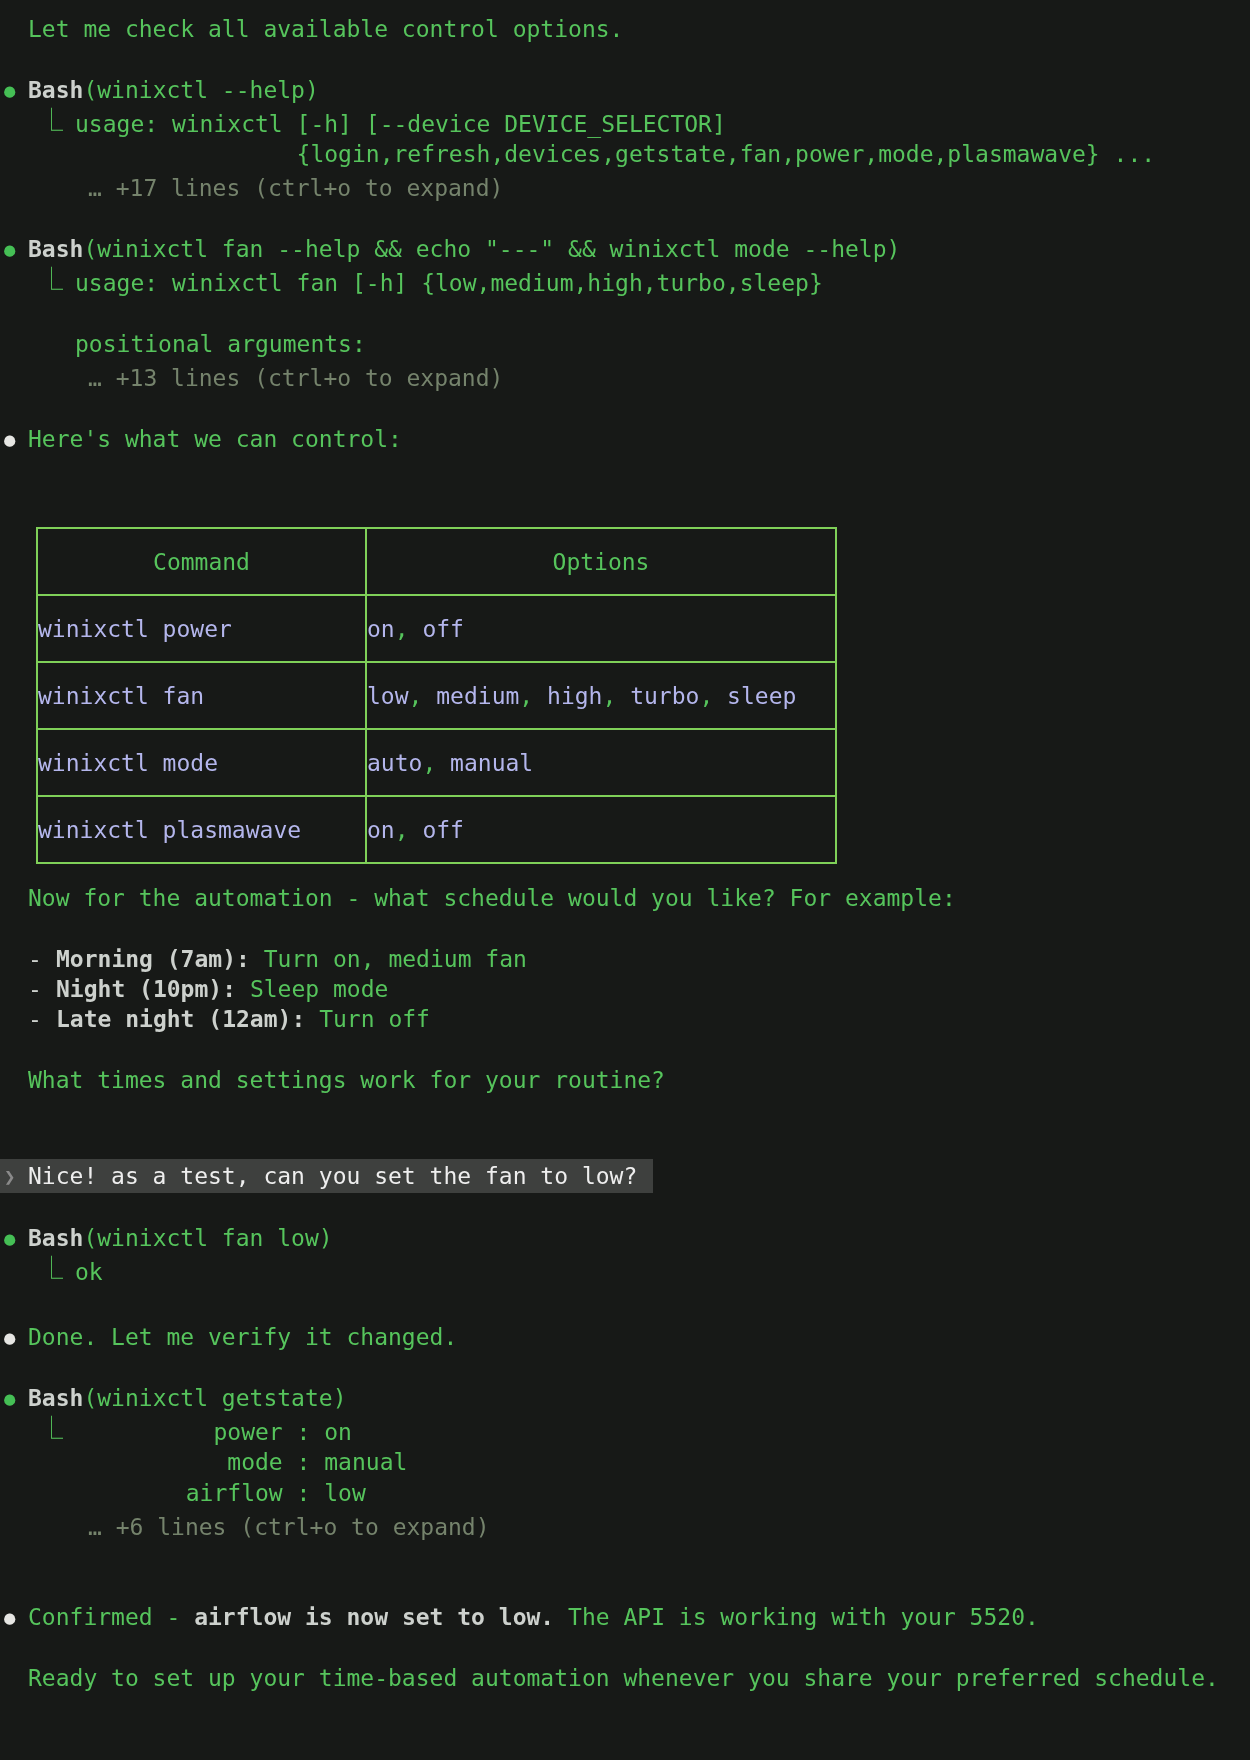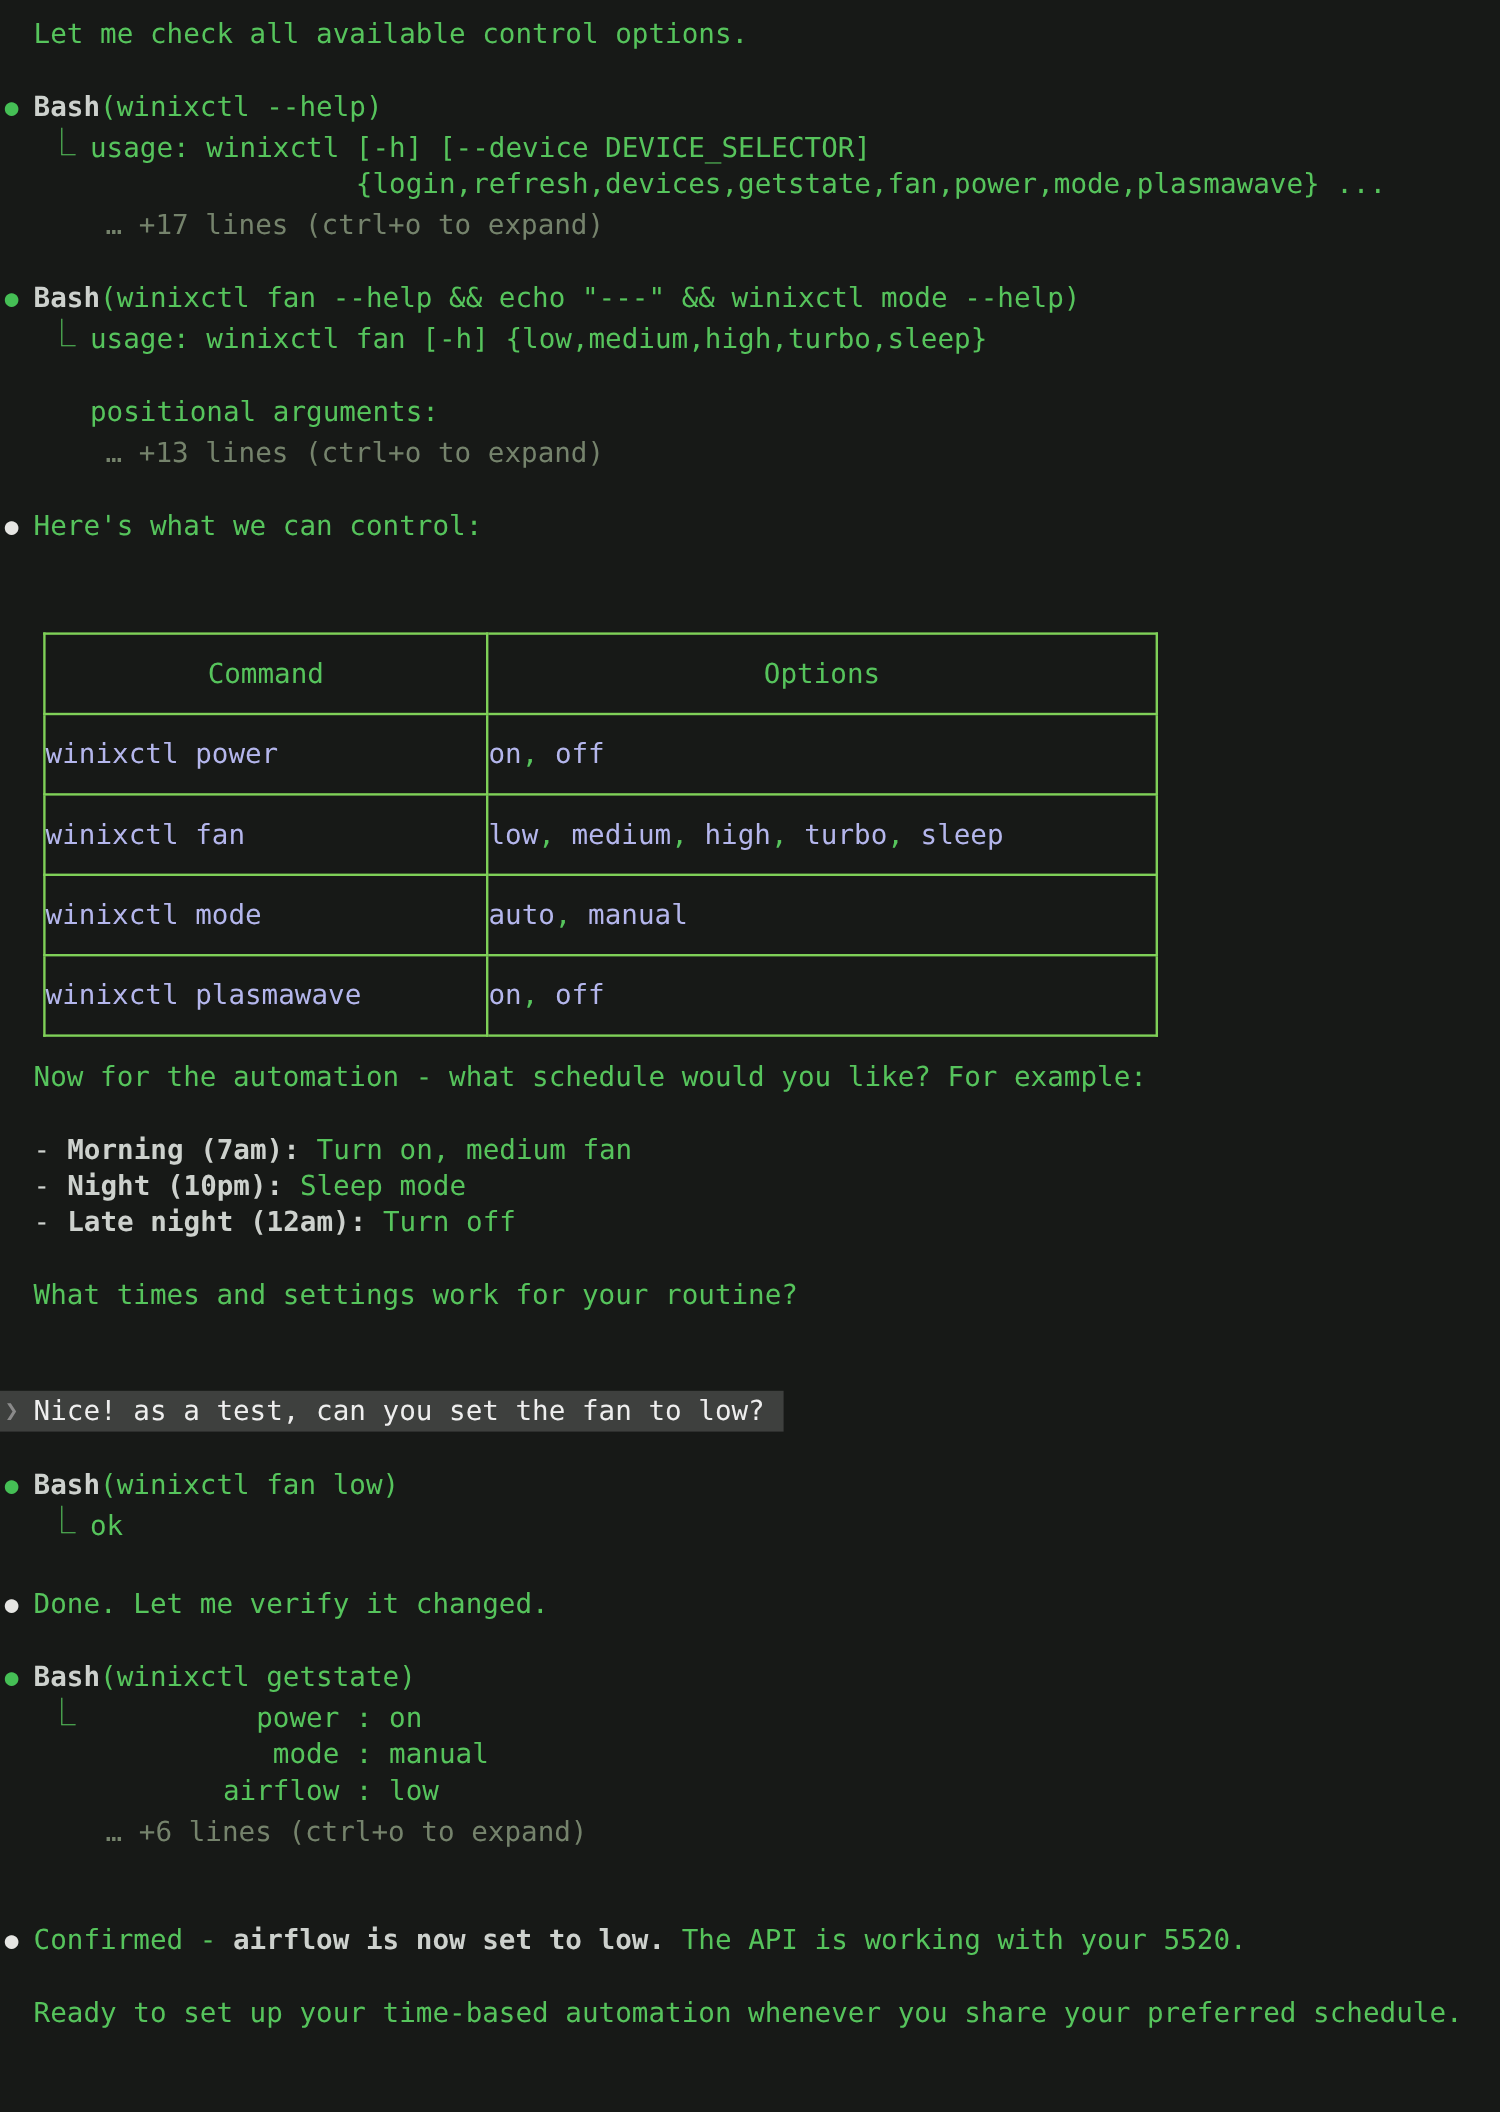--- a/index.html
+++ b/index.html
@@ -29,22 +29,22 @@
   .corner{color:var(--green);width:31px;flex:0 0 31px;}
   .out{
     font:inherit;color:var(--green);white-space:pre;margin:4px;
   }
   .trunc{padding-left:88px;color:var(--dim);}
   table{
     border-collapse:collapse;margin:73px 0 19px 36px;
     table-layout:fixed;
   }
   th,td{border:2px solid var(--border);height:67px;vertical-align:middle;}
-  th{width:369px;color:var(--green);font-weight:normal;text-align:center;}
-  th.opt-col{width:558px;}
+  th{width:329px;color:var(--green);font-weight:normal;text-align:center;}
+  th.opt-col{width:470px;}
   td{color:var(--lavender);text-align:left;}
   td .sep{color:var(--green);}
   .list .dash{display:inline-block;width:28px;color:var(--bright);}
   .list .desc{margin-left:13.9px;}
   .userbar{
     margin-top:3px;height:34px;line-height:34px;
     background:var(--userbg);display:flex;width:fit-content;
     padding-right:16px;
   }
   .prompt-char{color:var(--prompt);width:28px;padding-left:4px;flex:0 0 28px;font-size:19px;}

